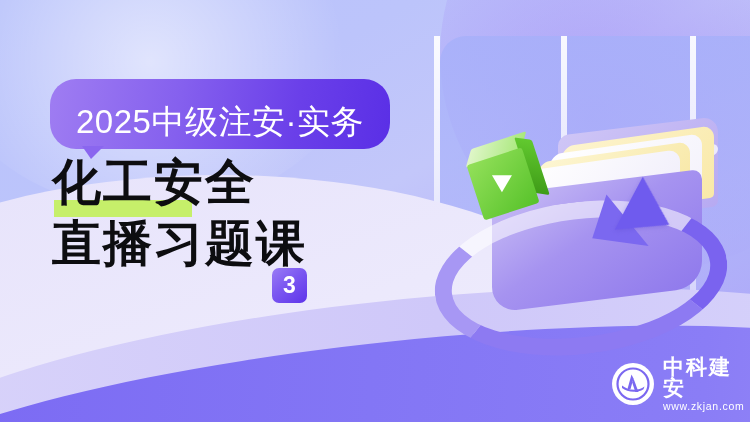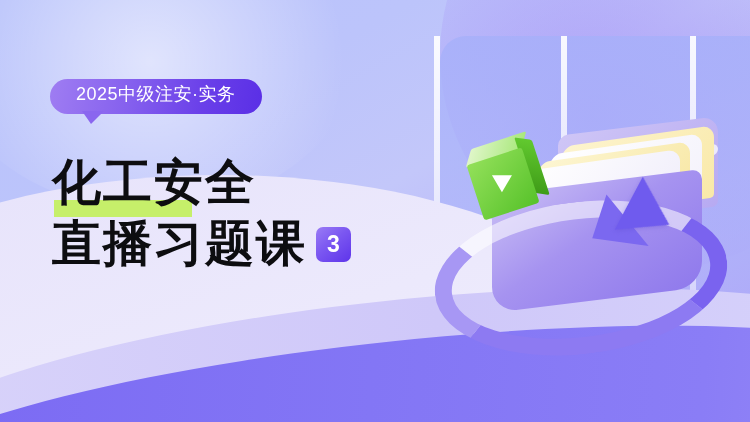--- a/index.html
+++ b/index.html
@@ -145,25 +145,25 @@
     border-left:10px solid transparent;
     border-right:10px solid transparent;
     border-top:17px solid #ffffff;
     transform:rotate(18deg);
   }
 
   
   .pill-wrap{position:absolute;left:50px;top:79px;}
   .pill{
     display:inline-block;
-    padding:6px 26px 11px 26px;
+    padding:26px 26px 11px 26px;
     border-radius:26px;
     background:linear-gradient(100deg,#9f7df2 0%,#8560ee 38%,#6a3fe9 72%,#5a2fe6 100%);
     color:#ffffff;
-    font-size:18px;
+    font-size:33px;
     line-height:1;
     letter-spacing:.5px;
     font-family:"Liberation Sans","DejaVu Sans",sans-serif;
     white-space:nowrap;
   }
   .pill-tail{
     position:absolute;left:32px;bottom:-10px;
     width:0;height:0;
     border-left:9px solid transparent;
     border-right:13px solid transparent;
@@ -180,21 +180,21 @@
     font-weight:bold;
     font-size:49px;
     color:#0d0d10;
     letter-spacing:2px;
   }
   .hl-mark{
     position:absolute;z-index:1;
     left:2px;top:42px;width:138px;height:17px;
     background:#c6ef6a;
   }
-  .line2{display:flex;align-items:flex-end;}
+  .line2{display:flex;align-items:flex-end;flex-direction:column;}
   .num-badge{
     display:inline-flex;align-items:center;justify-content:center;
     width:35px;height:35px;margin-left:9px;margin-bottom:6px;
     border-radius:7px;
     background:linear-gradient(140deg,#9a7cf5 0%,#7b57f1 45%,#5e34ea 100%);
     color:#fff;font-size:23px;font-weight:bold;
     font-family:"Liberation Sans","DejaVu Sans",sans-serif;
     line-height:1;
   }
 
@@ -265,14 +265,28 @@
     <div class="line line1">
       <span class="hl-mark"></span>
       <span class="hl-text">化工安全</span>
     </div>
     <div class="line line2">
       <span class="hl-text">直播习题课</span>
       <span class="num-badge">3</span>
     </div>
   </div>
 
+  <div class="logo">
+    <span class="logo-mark">
+      <svg width="34" height="34" viewBox="0 0 34 34" aria-hidden="true">
+        <circle cx="17" cy="17" r="15.5" fill="none" stroke="#7b68f0" stroke-width="2.2"></circle>
+        <path d="M15.5 7.5 L11.5 22 L14.5 22 L17.5 11.5 Z" fill="#7b68f0"></path>
+        <path d="M17.5 11.5 L22.5 25 L19.3 25 L16.2 15.5 Z" fill="#7b68f0"></path>
+        <path d="M6 18.5 C12 23.5, 22 24.5, 28.5 19.5 L27.5 22.2 C21 26.2, 11 25.2, 6 21 Z" fill="#7b68f0"></path>
+      </svg>
+    </span>
+    <span class="logo-txt">
+      <span class="logo-name">中科建安</span>
+      <span class="logo-url">www.zkjan.com</span>
+    </span>
+  </div>
 
 </div>
 
 </body></html>

